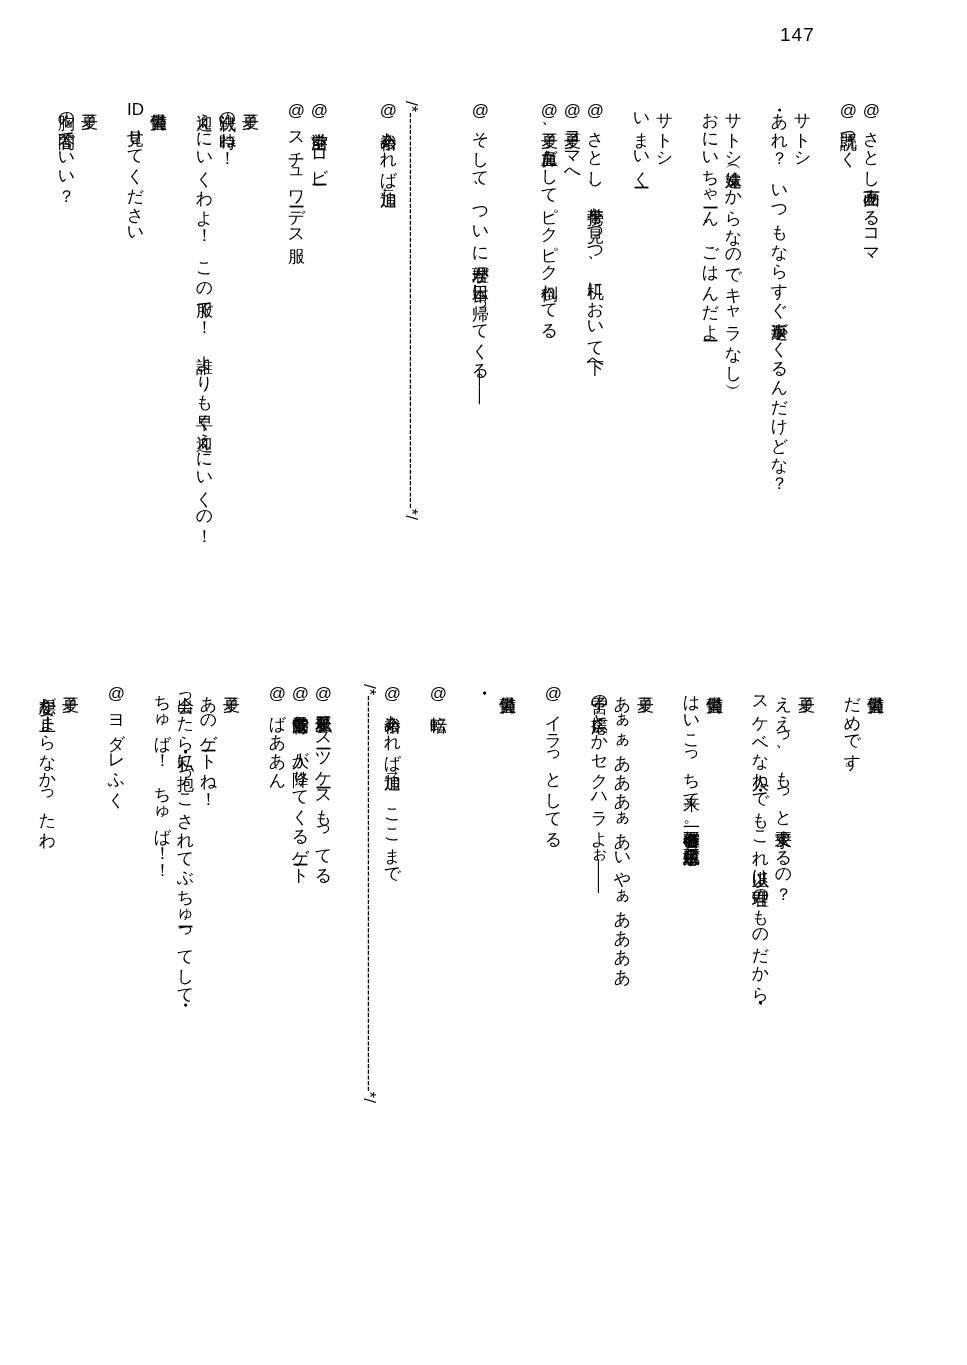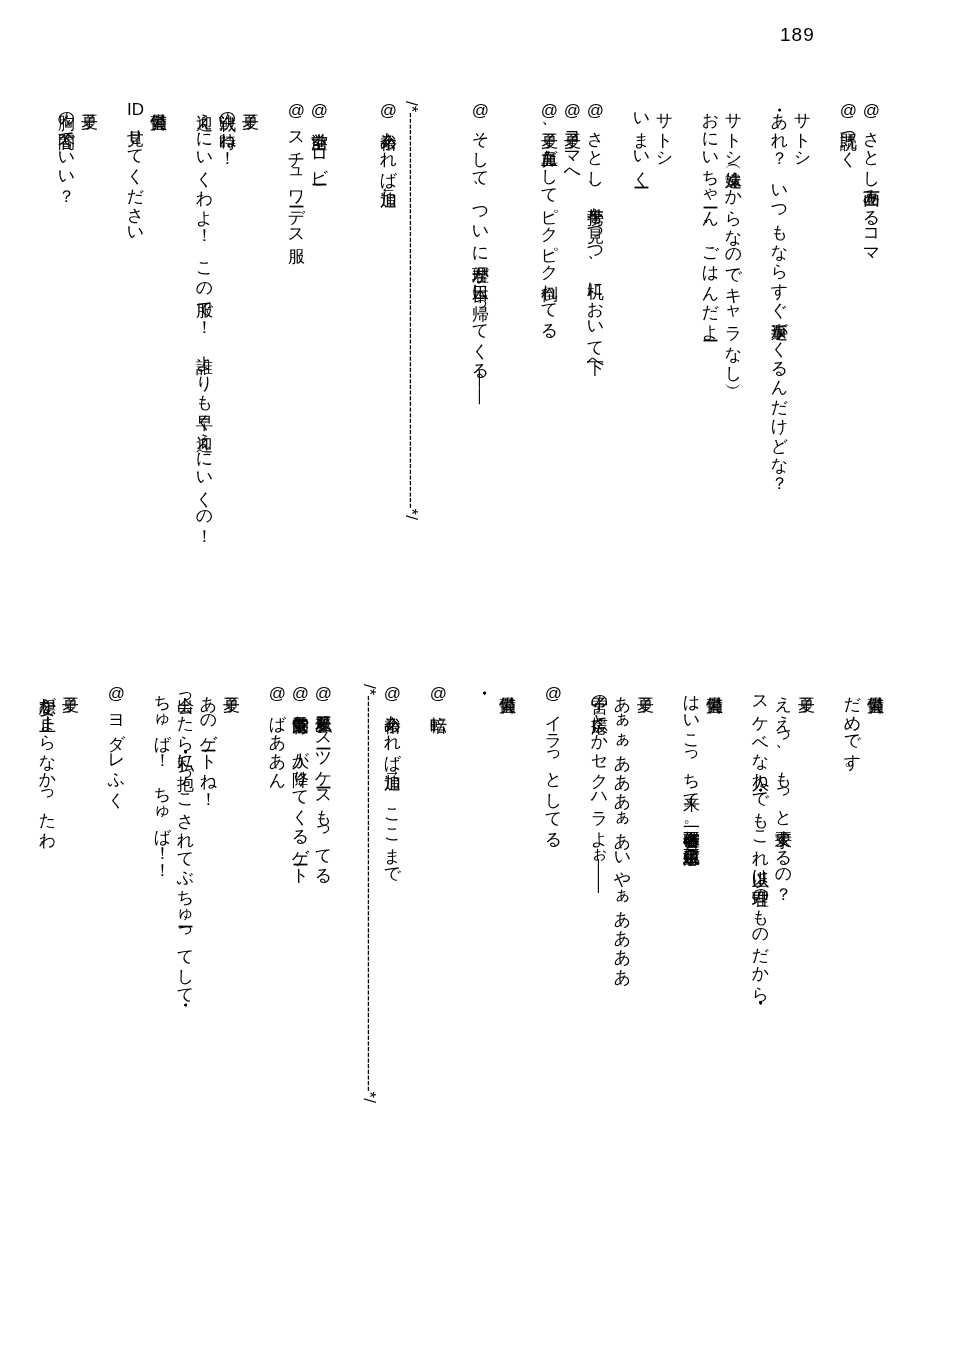--- a/index.html
+++ b/index.html
@@ -48,21 +48,21 @@
   .up {
     text-orientation: upright;
   }
   .tcy {
     text-combine-upright: all;
   }
 </style>
 </head>
 <body>
 
-<div class="page-number">189</div>
+<div class="page-number">147</div>
 
 <div class="vblock block-top">
     <div class="tline direction"><span class="up">@</span>さとし画面みるコマ</div>
     <div class="tline direction"><span class="up">@</span>既読つく</div>
     <div class="tline blank">&nbsp;</div>
     <div class="tline speaker">サトシ</div>
     <div class="tline dialogue">・・あれ？　いつもならすぐ返事がくるんだけどな？</div>
     <div class="tline blank">&nbsp;</div>
     <div class="tline speaker">サトシ妹（遠くからなのでキャラなし）</div>
     <div class="tline dialogue">おにいちゃーん、ごはんだよー</div>

